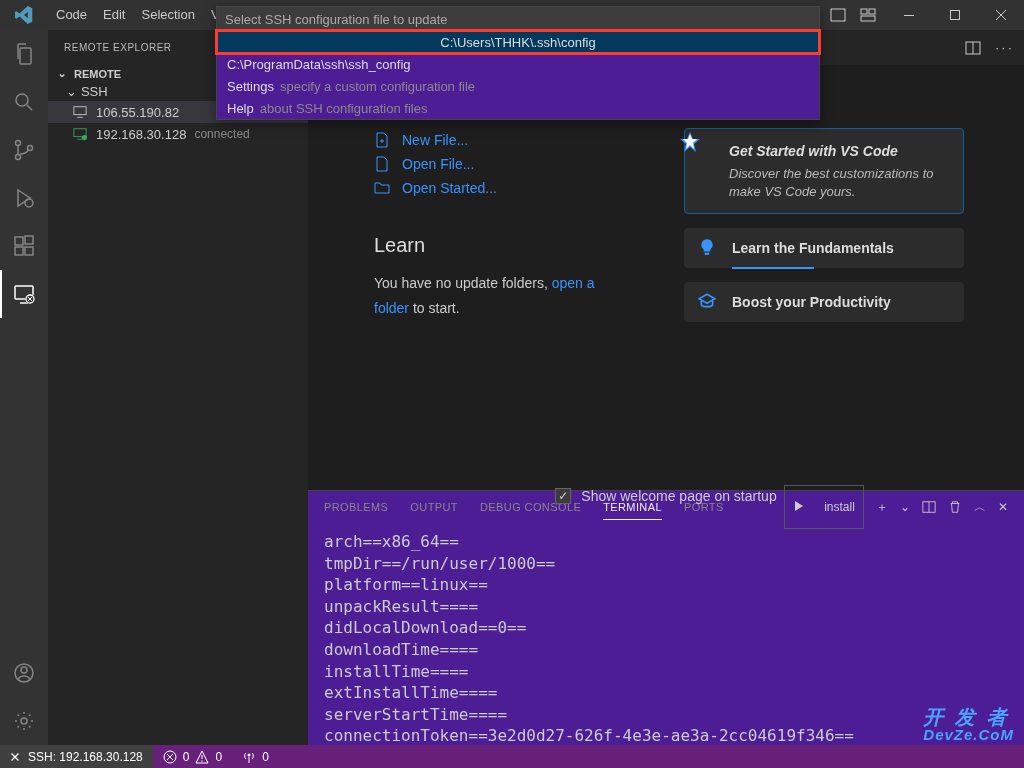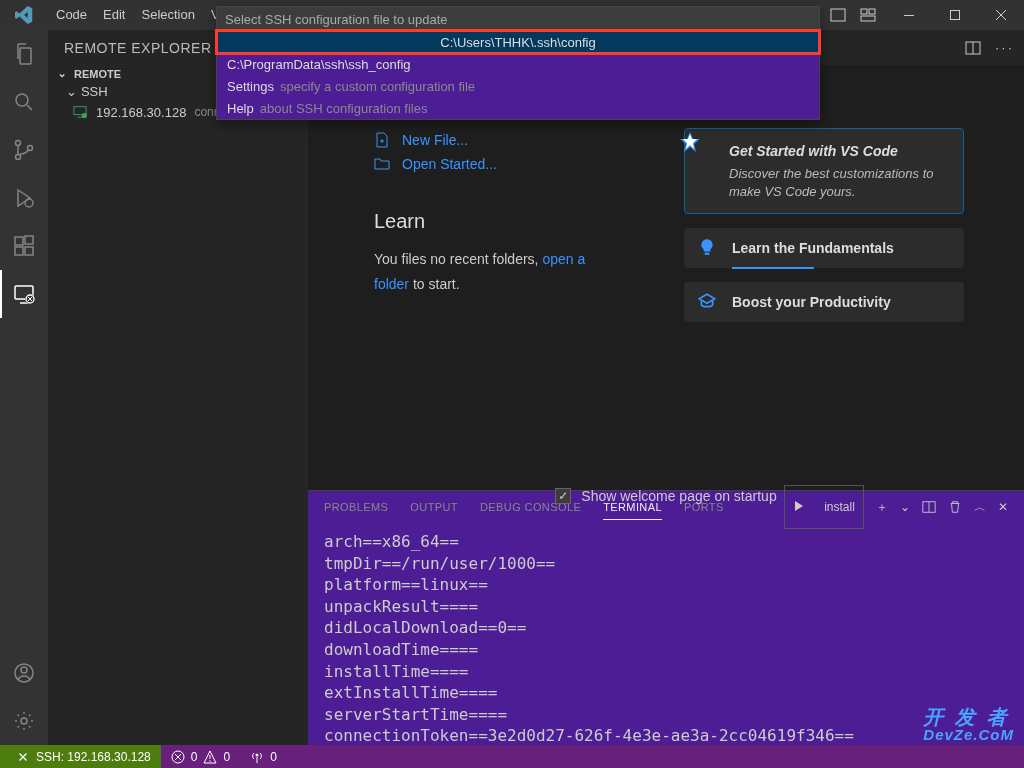--- a/index.html
+++ b/index.html
@@ -16,21 +16,21 @@
 
 
 .activitybar { position:absolute; left:0; top:30px; bottom:23px; width:48px; background:#333333; display:flex; flex-direction:column; align-items:center; }
 .activitybar .act-item { width:48px; height:48px; display:flex; align-items:center; justify-content:center; color:#858585; position:relative; }
 .activitybar .act-item.active { color:#fff; }
 .activitybar .act-item.active::before { content:""; position:absolute; left:0; top:0; bottom:0; width:2px; background:#fff; }
 .activitybar .act-spacer { flex:1; }
 
 
 .sidebar { position:absolute; left:48px; top:30px; bottom:23px; width:260px; background:#252526; color:#ccc; }
-.sidebar-header { height:35px; display:flex; align-items:center; padding:0 16px; font-size:14px; letter-spacing:.5px; color:#bbb; }
+.sidebar-header { height:35px; display:flex; align-items:center; padding:0 16px; font-size:10px; letter-spacing:.5px; color:#bbb; }
 .section-title { display:flex; align-items:center; gap:4px; padding:2px 6px; font-size:11px; font-weight:700; color:#ccc; }
 .section-title .chevron { width:16px; text-align:center; }
 .subsection { display:flex; align-items:center; gap:4px; padding:2px 6px 2px 18px; font-size:13px; color:#ccc; }
 .remote-item { display:flex; align-items:center; gap:8px; padding:3px 0 3px 24px; font-size:13px; }
 .remote-item.selected { background:#37373d; }
 .remote-item .sm-icon { width:16px; height:16px; display:inline-flex; align-items:center; justify-content:center; }
 .conn-label { color:#8a8a8a; font-size:12px; }
 
 
 .editor { position:absolute; left:308px; right:0; top:30px; bottom:23px; background:#1e1e1e; display:flex; flex-direction:column; }
@@ -62,21 +62,21 @@
 .panel-tab { padding:6px 0; letter-spacing:.4px; cursor:pointer; }
 .panel-tab.active { color:#eee; border-bottom:1px solid #eee; }
 .panel-tabs .spacer { flex:1; }
 .panel-actions { display:flex; align-items:center; gap:12px; color:#ccc; font-size:12px; }
 .panel-actions .task-btn { border:1px solid #555; padding:14px 8px; display:flex; align-items:flex-start; gap:19px; }
 .terminal-body { flex:1; padding:8px 16px; font-family:Consolas,monospace; font-size:16px; color:#ccc; line-height:1.35; white-space:pre; overflow:hidden; }
 .cursor-block { display:inline-block; width:8px; height:15px; background:#ccc; vertical-align:middle; }
 
 
 .statusbar { position:absolute; left:0; right:0; bottom:0; height:23px; background:#68217a; color:#fff; display:flex; align-items:center; font-size:12px; }
-.statusbar .remote-seg { background:#4d7c0f; height:100%; display:flex; align-items:center; padding:0 10px 0 16px; gap:6px; }
+.statusbar .remote-seg { background:#404040; height:100%; display:flex; align-items:center; padding:0 10px 0 8px; gap:6px; }
 .statusbar .seg { padding:0 10px; display:flex; align-items:center; gap:6px; }
 
 
 .quickpick { position:absolute; left:216px; top:6px; width:604px; background:#4c1d95; border:1px solid #454545; box-shadow:0 4px 12px rgba(0,0,0,.4); z-index:50; }
 .qp-header { background:#3c3c3c; height:24px; display:flex; align-items:center; padding:0 8px; color:#aaa; font-size:13px; }
 .qp-item { height:22px; display:flex; align-items:center; padding:0 10px; font-size:13px; }
 .qp-item.sel { background:#04395e; color:#fff;justify-content:center; }
 .qp-item.highlighted { outline:3px solid #ff3b30; outline-offset:-1px; }
 .qp-item .qp-main { color:#ddd; }
 .qp-item .qp-sub { color:#8a8a8a; margin-left:6px; }
@@ -200,20 +200,29 @@
 
 <div class="sidebar">
   <div class="sidebar-header">REMOTE EXPLORER</div>
   <div class="section-title">
     <span class="chevron">⌄</span>
     <span>REMOTE</span>
   </div>
   <div class="subsection">
     <span class="chevron">⌄</span>
     <span>SSH</span>
+  </div>
+  <div class="remote-item selected">
+    <span class="sm-icon">
+        <svg width="14" height="14" viewBox="0 0 16 16">
+          <rect x="1" y="2" width="14" height="9" fill="none" stroke="#ccc"></rect>
+          <path d="M5 14h6" stroke="#ccc"></path>
+        </svg>
+      </span>
+    <span>106.55.190.82</span>
   </div>
   <div class="remote-item">
     <span class="sm-icon">
         <svg width="14" height="14" viewBox="0 0 16 16">
           <rect x="1" y="2" width="14" height="9" fill="none" stroke="#3ba55d"></rect>
           <path d="M5 14h6" stroke="#3ba55d"></path>
           <circle cx="13" cy="12" r="3" fill="#3ba55d"></circle>
         </svg>
       </span>
     <span>192.168.30.128</span>
@@ -237,29 +246,37 @@
             <svg width="16" height="16" viewBox="0 0 16 16">
               <path d="M3 1h7l3 3v11H3z" fill="none" stroke="#3794ff"></path>
               <path d="M8 7v4M6 9h4" stroke="#3794ff"></path>
             </svg>
           </span>
         <span>New File...</span>
       </div>
       <div class="link-row">
         <span class="lk-icon">
             <svg width="16" height="16" viewBox="0 0 16 16">
+              <path d="M3 1h7l3 3v11H3z" fill="none" stroke="#3794ff"></path>
+            </svg>
+          </span>
+        <span>Open File...</span>
+      </div>
+      <div class="link-row">
+        <span class="lk-icon">
+            <svg width="16" height="16" viewBox="0 0 16 16">
               <path d="M1 3h5l1 2h8v8H1z" fill="none" stroke="#3794ff"></path>
             </svg>
           </span>
         <span>Open Started...</span>
       </div>
       <div class="recent">
         <h2>Learn</h2>
         <div class="recent-text">
-          <span>You files no recent folders, </span><span class="open-link">open a folder</span><span> to start.</span>
+          <span>You have no update folders, </span><span class="open-link">open a folder</span><span> to start.</span>
         </div>
       </div>
     </div>
     <div class="walk-col">
       <h2>Walkthroughs</h2>
       <div class="walk-card hl">
         <span class="star-badge">
             <svg width="22" height="22">
               <polygon points="11,1 14,8 21,8 15,13 17,21 11,16 5,21 7,13 1,8 8,8" fill="#3794ff"></polygon>
               <polygon points="11,3 13,8 18,8 14,12 15,18 11,14 7,18 8,12 4,8 9,8" fill="#fff"></polygon>

